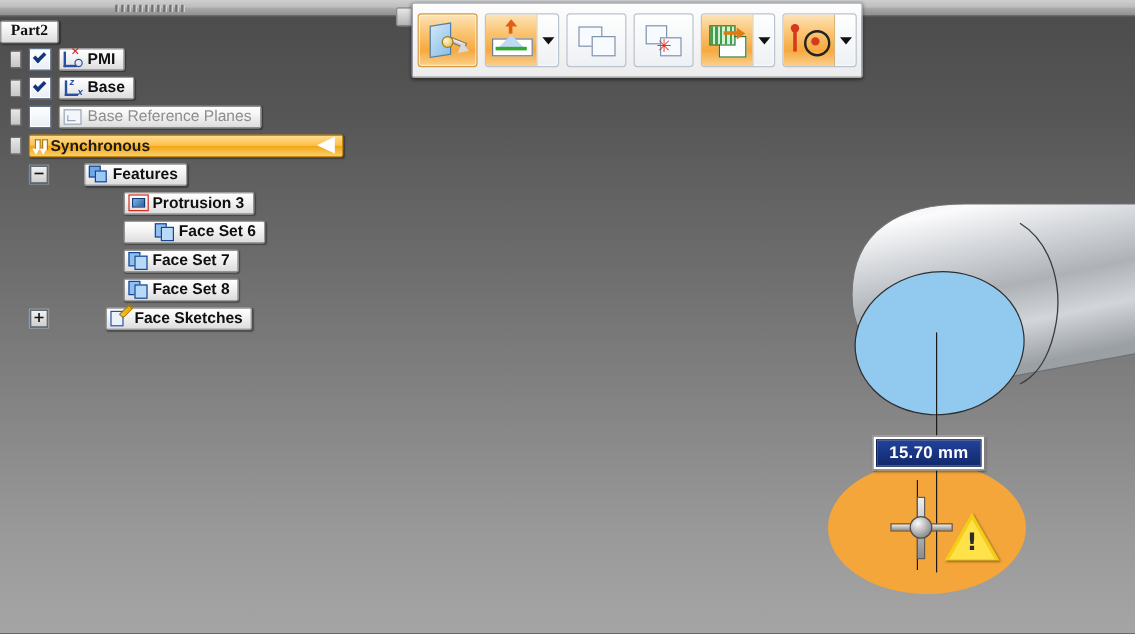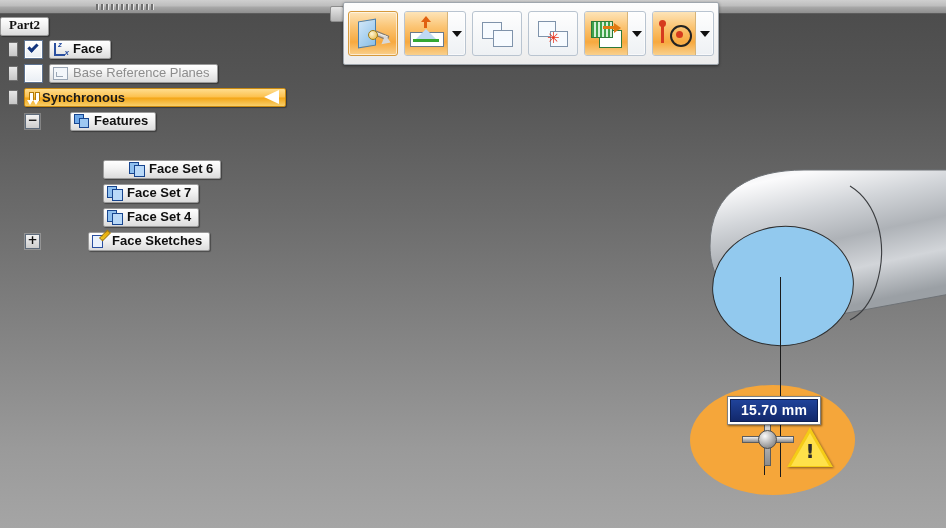--- a/index.html
+++ b/index.html
@@ -238,21 +238,21 @@
     transform:rotate(-6deg);
   }
   #vline{
     position:absolute;left:780px;top:277px;width:1px;height:200px;background:#1a1a1a;
   }
   #vline2{
     position:absolute;left:764px;top:400px;width:1px;height:75px;background:#1a1a1a;
   }
   
   #dimbox{
-    position:absolute;left:727px;top:396px;
+    position:absolute;left:727px;top:363px;
     background:#ffffff;border:1px solid #7f7f7f;padding:2px;
     box-shadow:1px 1px 2px rgba(0,0,0,.5);
   }
   #dimbox .inner{
     background:linear-gradient(to bottom,#20439a,#12286b);
     border:1px solid #0d1f52;
     color:#ffffff;font-size:14px;font-weight:bold;
     padding:2px 10px 3px 10px;letter-spacing:.3px;
     font-family:"Liberation Sans",sans-serif;
   }
@@ -346,30 +346,41 @@
 </div>
 
 <div id="tree">
 
   <div class="trow" style="height:22px;font-family:Liberation Serif, serif;">
     <div class="lbl" style="margin-left:0px;padding:1px 8px;">
       <span class="txt">Part2</span>
     </div>
   </div>
 
+  <div class="trow">
+    <div class="expander blank"></div>
+    <div class="halfbox" style="margin-left:-4px;"></div>
+    <div class="chk on" style="margin-left:6px;"></div>
+    <div class="lbl" style="margin-left:6px;">
+      <span class="ic ic-pmi">
+          <em></em>
+        </span>
+      <span class="txt">PMI</span>
+    </div>
+  </div>
 
   <div class="trow">
     <div class="expander blank"></div>
     <div class="halfbox" style="margin-left:-4px;"></div>
     <div class="chk on" style="margin-left:6px;"></div>
     <div class="lbl" style="margin-left:6px;">
       <span class="ic ic-base">
           <em>z</em>
         </span>
-      <span class="txt">Face</span>
+      <span class="txt">Base</span>
     </div>
   </div>
 
   <div class="trow">
     <div class="expander blank"></div>
     <div class="halfbox" style="margin-left:-4px;"></div>
     <div class="chk" style="margin-left:6px;"></div>
     <div class="lbl dim" style="margin-left:6px;">
       <span class="ic ic-plane"></span>
       <span class="txt">Base Reference Planes</span>
@@ -394,20 +405,24 @@
   <div class="trow">
     <div class="expander" style="margin-left:25px;">−</div>
     <div class="lbl" style="margin-left:30px;">
       <span class="ic ic-feat"></span>
       <span class="txt">Features</span>
     </div>
   </div>
 
   <div class="trow">
     <div class="expander blank"></div>
+    <div class="lbl" style="margin-left:90px;">
+      <span class="ic ic-prot"></span>
+      <span class="txt">Protrusion 3</span>
+    </div>
   </div>
 
   <div class="trow">
     <div class="expander blank"></div>
     <div class="lbl" style="margin-left:90px;padding-left:25px;">
       <span class="ic ic-fs"></span>
       <span class="txt">Face Set 6</span>
     </div>
   </div>
 
@@ -416,21 +431,21 @@
     <div class="lbl" style="margin-left:90px;">
       <span class="ic ic-fs"></span>
       <span class="txt">Face Set 7</span>
     </div>
   </div>
 
   <div class="trow">
     <div class="expander blank"></div>
     <div class="lbl" style="margin-left:90px;">
       <span class="ic ic-fs"></span>
-      <span class="txt">Face Set 4</span>
+      <span class="txt">Face Set 8</span>
     </div>
   </div>
 
   <div class="trow">
     <div class="expander" style="margin-left:25px;">+</div>
     <div class="lbl" style="margin-left:48px;">
       <span class="ic ic-sk"></span>
       <span class="txt">Face Sketches</span>
     </div>
   </div>

